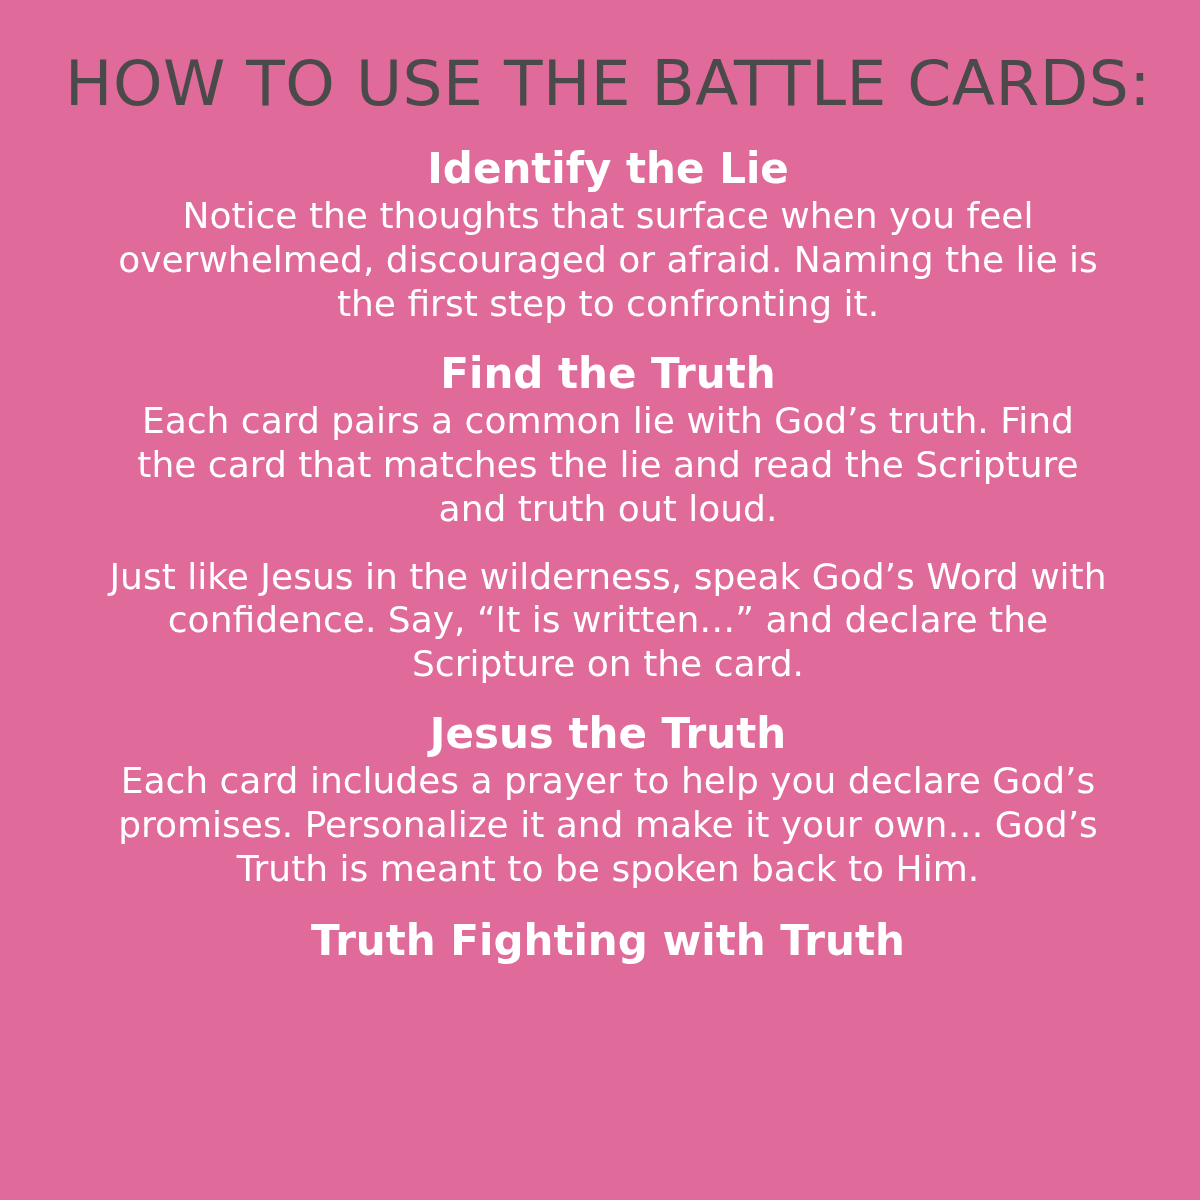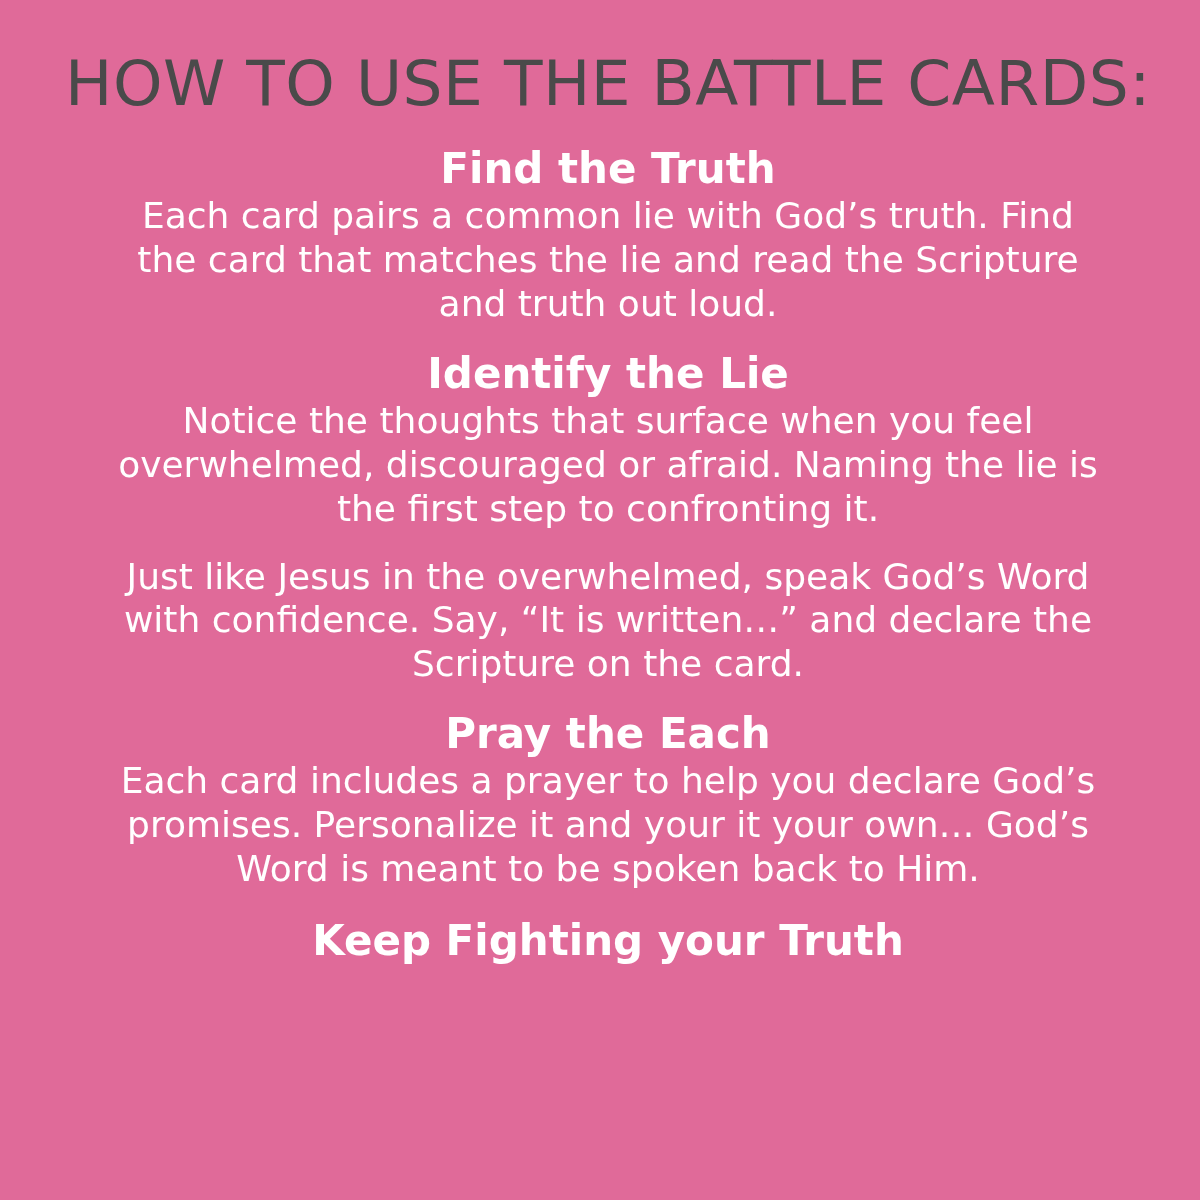--- a/index.html
+++ b/index.html
@@ -58,36 +58,36 @@
   .s-4 { margin-bottom: 26px; }
   .s-5 { margin-bottom: 0; }
 </style>
 </head>
 <body>
 
 <div class="page">
 
   <h1 class="main-title">HOW TO USE THE BATTLE CARDS:</h1>
 
+  <div class="section s-1">
+    <div class="section-title">Identify the Lie</div>
+    <div class="section-body">Notice the thoughts that surface when you feel overwhelmed, discouraged or afraid. Naming the lie is the first step to confronting it.</div>
+  </div>
+
   <div class="section s-2">
     <div class="section-title">Find the Truth</div>
     <div class="section-body">Each card pairs a common lie with God’s truth. Find the card that matches the lie and read the Scripture and truth out loud.</div>
   </div>
 
-  <div class="section s-1">
-    <div class="section-title">Identify the Lie</div>
-    <div class="section-body">Notice the thoughts that surface when you feel overwhelmed, discouraged or afraid. Naming the lie is the first step to confronting it.</div>
-  </div>
-
   <div class="section s-3">
-    <div class="section-body">Just like Jesus in the overwhelmed, speak God’s Word with confidence. Say, “It is written…” and declare the Scripture on the card.</div>
+    <div class="section-body">Just like Jesus in the wilderness, speak God’s Word with confidence. Say, “It is written…” and declare the Scripture on the card.</div>
   </div>
 
   <div class="section s-4">
-    <div class="section-title">Pray the Each</div>
-    <div class="section-body">Each card includes a prayer to help you declare God’s promises. Personalize it and your it your own… God’s Word is meant to be spoken back to Him.</div>
+    <div class="section-title">Jesus the Truth</div>
+    <div class="section-body">Each card includes a prayer to help you declare God’s promises. Personalize it and make it your own… God’s Truth is meant to be spoken back to Him.</div>
   </div>
 
   <div class="section s-5">
-    <div class="section-title">Keep Fighting your Truth</div>
+    <div class="section-title">Truth Fighting with Truth</div>
   </div>
 
 </div>
 
 </body></html>

